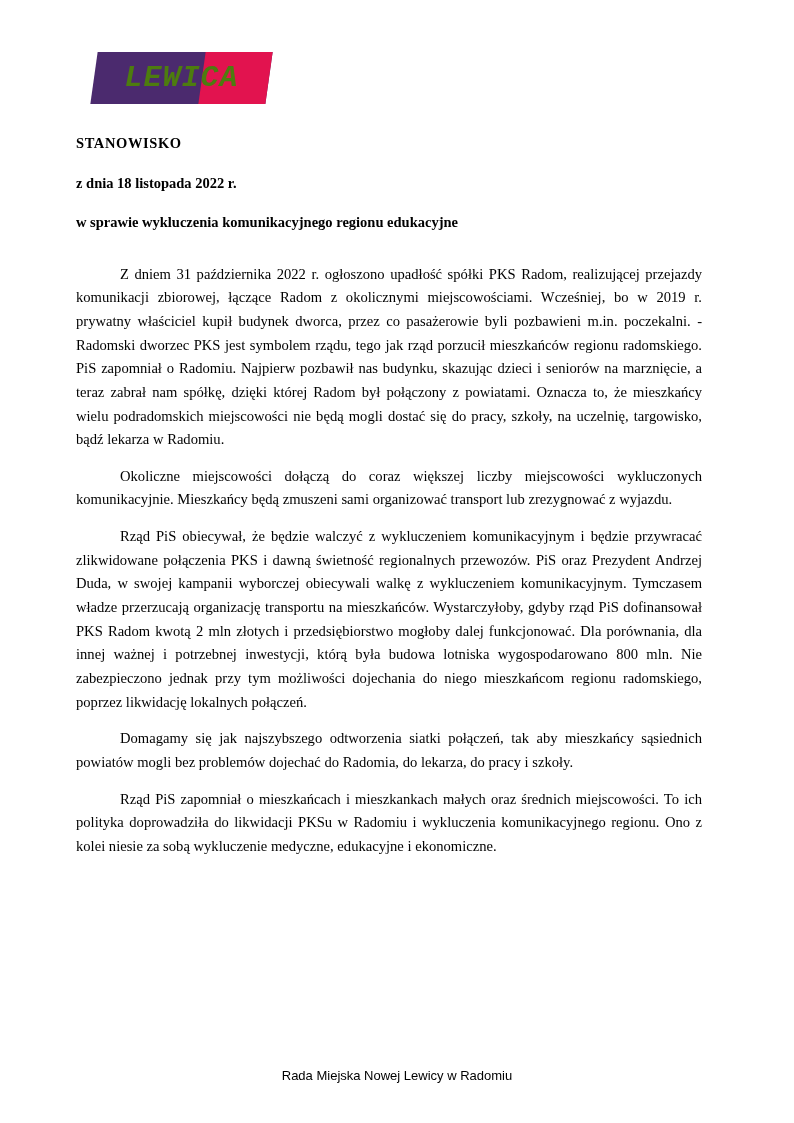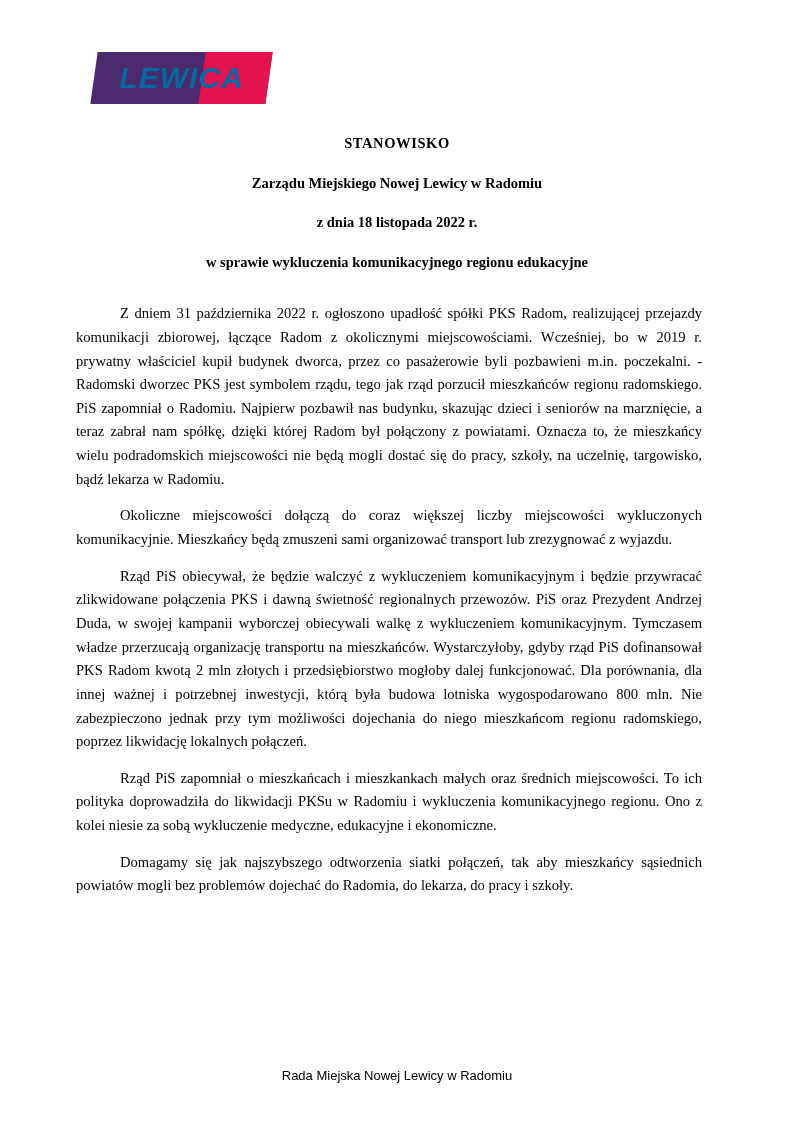--- a/index.html
+++ b/index.html
@@ -42,32 +42,32 @@
     right: 0;
     width: 67px;
     background: #e2134f;
   }
   .logo-text {
     position: absolute;
     inset: 0;
     display: flex;
     align-items: center;
     justify-content: center;
-    font-family: Liberation Sans, sans-serif;
+    font-family: Liberation Mono, monospace;
     font-weight: bold;
     font-style: italic;
     font-size: 30px;
     letter-spacing: 1px;
-    color: #0369a1;
+    color: #4d7c0f;
     z-index: 2;
   }
 
   
   .title-block {
-    text-align: center;
+    text-align: left;
     margin-top: 30px;
   }
   .title-block div {
     font-weight: bold;
     font-size: 14.5px;
     line-height: 1.35;
     margin-bottom: 20px;
   }
   .title-block div:first-child {
     letter-spacing: 0.6px;
@@ -104,30 +104,29 @@
 <div class="page">
 
   <div class="logo-wrap">
     <div class="logo-shape"></div>
     <div class="logo-shape accent"></div>
     <div class="logo-text">LEWICA</div>
   </div>
 
   <div class="title-block">
     <div>STANOWISKO</div>
-    <div>Zarządu Miejskiego Nowej Lewicy w Radomiu</div>
     <div>z dnia 18 listopada 2022 r.</div>
     <div>w sprawie wykluczenia komunikacyjnego regionu edukacyjne</div>
   </div>
 
   <div class="body-text">
     <p>Z dniem 31 października 2022 r. ogłoszono upadłość spółki PKS Radom, realizującej przejazdy komunikacji zbiorowej, łączące Radom z okolicznymi miejscowościami. Wcześniej,  bo w 2019 r. prywatny właściciel kupił budynek dworca, przez co pasażerowie byli pozbawieni m.in. poczekalni. - Radomski dworzec PKS jest symbolem rządu, tego jak rząd porzucił mieszkańców regionu radomskiego. PiS zapomniał o Radomiu. Najpierw pozbawił nas budynku, skazując dzieci i seniorów na marznięcie, a teraz zabrał nam spółkę, dzięki której Radom był połączony z powiatami. Oznacza to, że mieszkańcy wielu podradomskich miejscowości nie będą mogli dostać  się do  pracy, szkoły, na  uczelnię, targowisko, bądź lekarza  w Radomiu.</p>
     <p>Okoliczne miejscowości dołączą do coraz większej liczby miejscowości wykluczonych komunikacyjnie. Mieszkańcy będą zmuszeni sami organizować  transport lub zrezygnować  z wyjazdu.</p>
     <p>Rząd PiS obiecywał, że będzie walczyć  z wykluczeniem komunikacyjnym i będzie przywracać zlikwidowane połączenia PKS i dawną świetność regionalnych  przewozów. PiS oraz Prezydent Andrzej Duda, w swojej kampanii wyborczej obiecywali walkę z wykluczeniem komunikacyjnym. Tymczasem władze przerzucają  organizację transportu na mieszkańców. Wystarczyłoby, gdyby rząd     PiS     dofinansował     PKS    Radom kwotą 2 mln złotych i przedsiębiorstwo  mogłoby  dalej  funkcjonować. Dla porównania, dla innej ważnej i potrzebnej inwestycji, którą była budowa lotniska wygospodarowano 800 mln. Nie zabezpieczono jednak przy tym możliwości dojechania do niego mieszkańcom regionu radomskiego, poprzez likwidację lokalnych połączeń.</p>
+    <p>Domagamy się jak najszybszego odtworzenia siatki połączeń, tak aby mieszkańcy sąsiednich powiatów mogli bez problemów dojechać do Radomia, do lekarza, do pracy i szkoły.</p>
     <p>Rząd PiS zapomniał o mieszkańcach i mieszkankach małych oraz średnich miejscowości. To ich polityka doprowadziła do likwidacji PKSu w Radomiu i wykluczenia komunikacyjnego regionu. Ono z kolei niesie za sobą wykluczenie medyczne, edukacyjne i ekonomiczne.</p>
-    <p>Domagamy się jak najszybszego odtworzenia siatki połączeń, tak aby mieszkańcy sąsiednich powiatów mogli bez problemów dojechać do Radomia, do lekarza, do pracy i szkoły.</p>
   </div>
 
   <div class="footer">
     <div>Rada Miejska Nowej Lewicy w Radomiu</div>
   </div>
 
 </div>
 
 </body></html>

